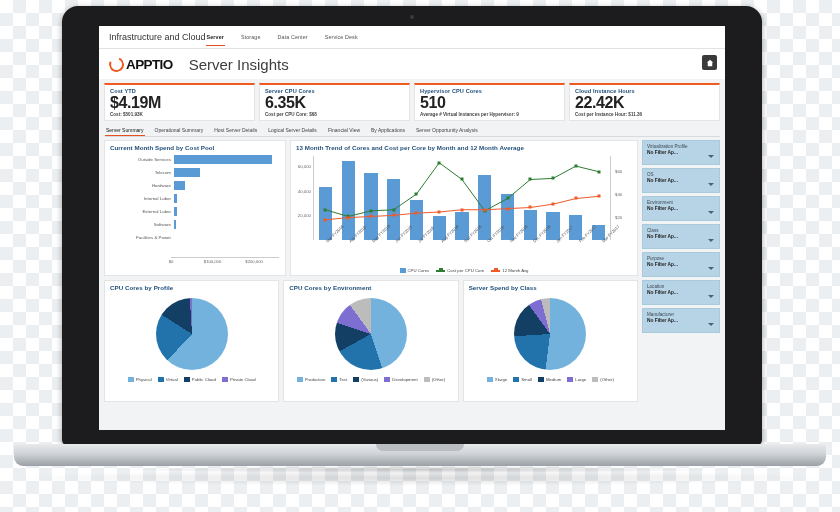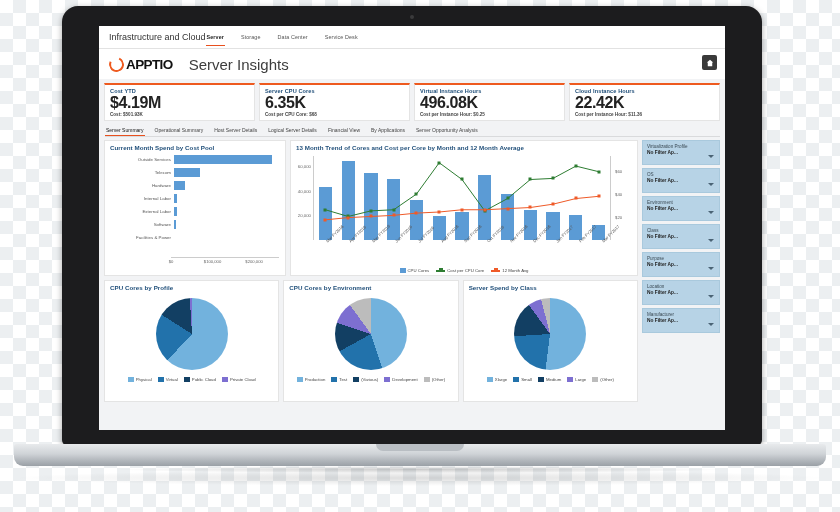--- a/index.html
+++ b/index.html
@@ -146,23 +146,23 @@
               <div class="k-label">Cost YTD</div>
               <div class="k-value">$4.19M</div>
               <div class="k-sub">Cost: $501.93K</div>
             </div>
             <div class="kpi">
               <div class="k-label">Server CPU Cores</div>
               <div class="k-value">6.35K</div>
               <div class="k-sub">Cost per CPU Core: $68</div>
             </div>
             <div class="kpi">
-              <div class="k-label">Virtual Instance Hours</div>
-              <div class="k-value">496.08K</div>
-              <div class="k-sub">Cost per Instance Hour: $0.25</div>
+              <div class="k-label">Hypervisor CPU Cores</div>
+              <div class="k-value">510</div>
+              <div class="k-sub">Average # Virtual Instances per Hypervisor: 9</div>
             </div>
             <div class="kpi">
               <div class="k-label">Cloud Instance Hours</div>
               <div class="k-value">22.42K</div>
               <div class="k-sub">Cost per Instance Hour: $11.36</div>
             </div>
           </div>
 
         <div class="tabs" id="tabs">
             <div class="tab active">Server Summary</div>

